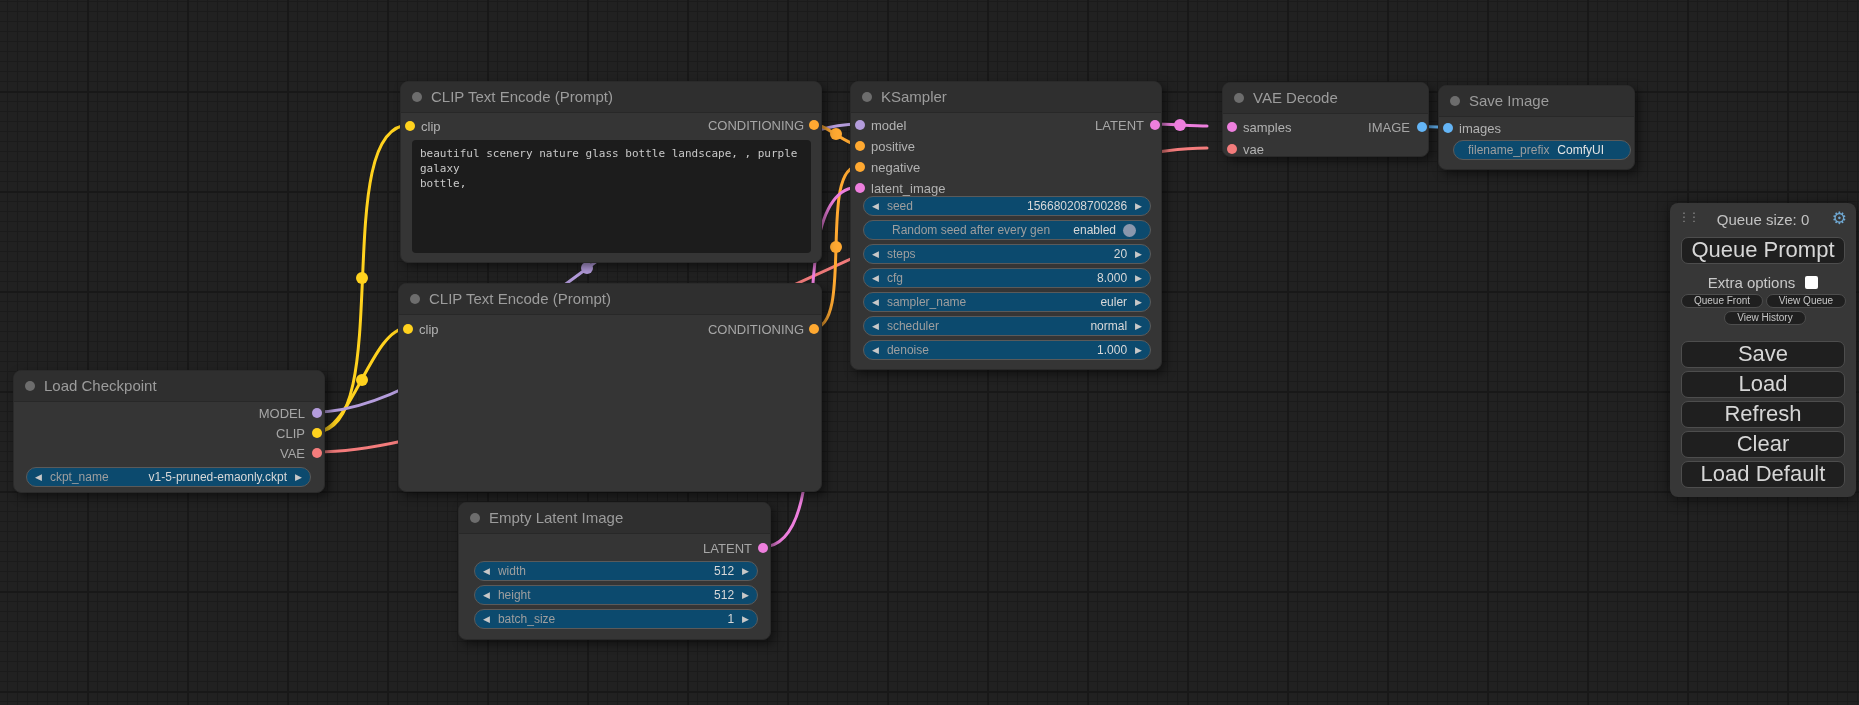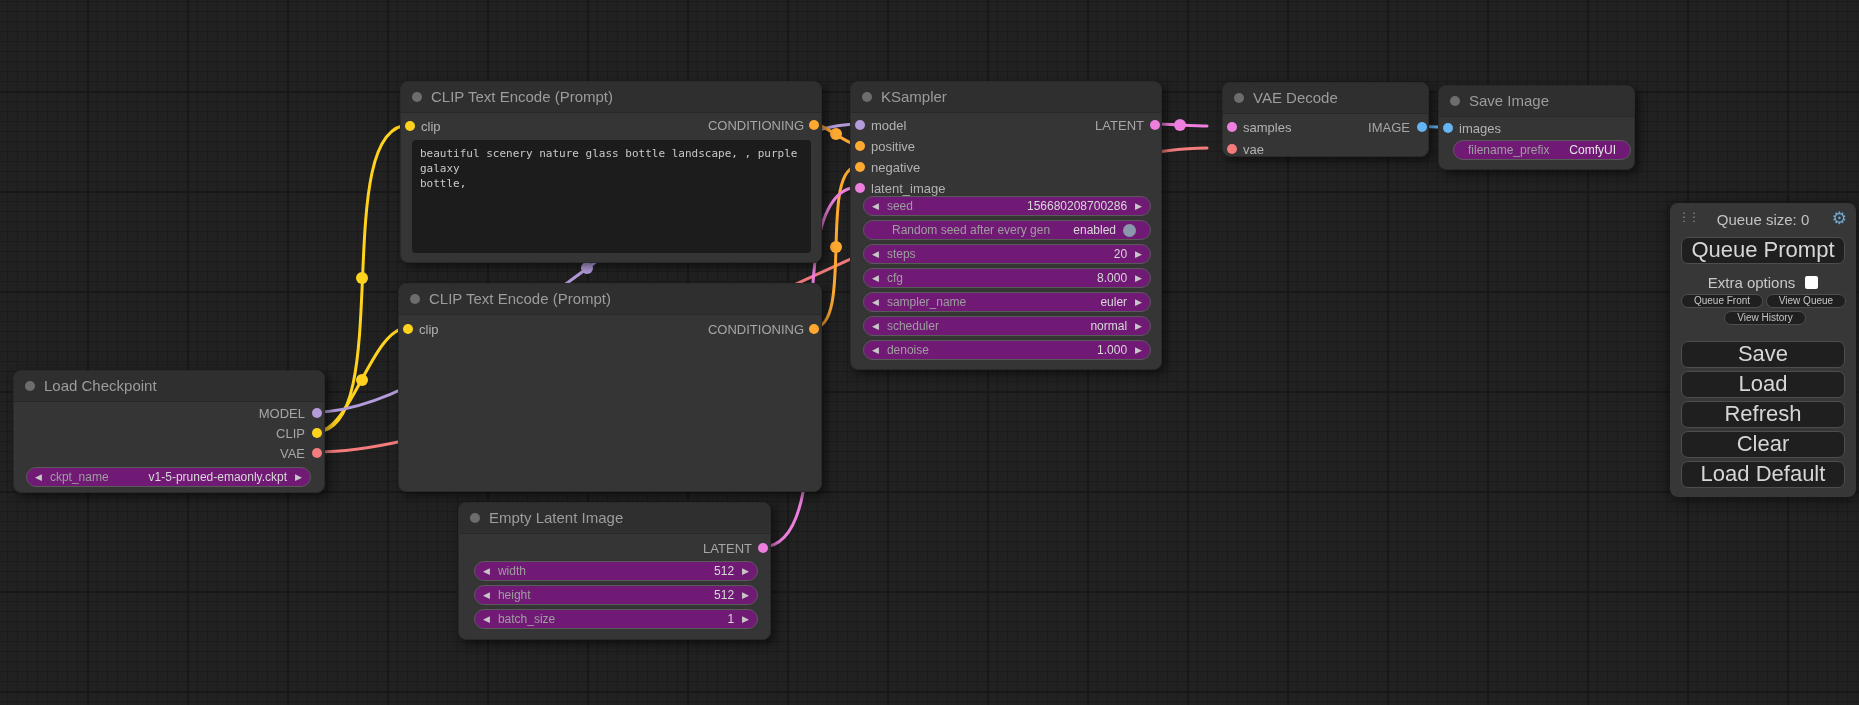--- a/index.html
+++ b/index.html
@@ -21,21 +21,21 @@
   .ntitle{position:relative;height:30px;background:#2f2f2f;border-bottom:1px solid #282828;
           border-radius:7px 7px 0 0;color:#9c9c9c;font-size:15px;line-height:30px;padding-left:30px;
           white-space:nowrap;overflow:hidden}
   .tdot{position:absolute;left:11px;top:10px;width:10px;height:10px;border-radius:50%;background:#6d6d6d}
   .pdot{position:absolute;width:10px;height:10px;border-radius:50%;z-index:3}
   .plabel{position:absolute;font-size:13px;color:#b2b2b2;line-height:15px;white-space:nowrap}
   .plabel.out{color:#a6a6a6}
   .ta{position:absolute;background:#1c1c1c;border-radius:4px;color:#c9c9c9;
       font-family:"DejaVu Sans Mono",monospace;font-size:11px;line-height:15px;
       padding:6px 8px;white-space:pre-wrap;overflow:hidden;box-sizing:border-box}
-  .widget{position:absolute;height:20px;background:#701a75;border:1px solid #5a5a5a;border-radius:10px;
+  .widget{position:absolute;height:20px;background:#0c4a6e;border:1px solid #5a5a5a;border-radius:10px;
           display:flex;align-items:center;font-size:12px;box-sizing:border-box;white-space:nowrap;overflow:hidden}
   .warr{font-size:9px;color:#c8c8c8;padding:0 8px;font-family:"DejaVu Sans",sans-serif;line-height:18px}
   .wlabel{color:#9e9e9e}
   .wvalue{margin-left:auto;color:#d8d8d8}
   .widget.noarr{padding:0 14px}
   .toggle{width:13px;height:13px;border-radius:50%;background:#8a97ad;margin-left:7px;flex:0 0 auto}
   
   #queue{position:absolute;left:1670px;top:203px;width:186px;height:294px;background:#373737;
          border-radius:8px;box-shadow:0 2px 14px rgba(0,0,0,.55);z-index:4}
   .qhead{position:relative;height:32px}
@@ -223,21 +223,21 @@
 
 <div class="node" style="left:1438px;top:85px;width:197px;height:85px">
   <div class="ntitle">
     <span class="tdot"></span>
     <span>Save Image</span>
   </div>
   <span class="pdot" style="left:4px;top:37px;background:#64B5F6"></span>
   <span class="plabel" style="left:20px;top:35px">images</span>
   <div class="widget noarr" style="left:14px;top:54px;width:178px">
     <span class="wlabel">filename_prefix</span>
-    <span class="wvalue" style="color:#e4e4e4">ComfyUI</span>
+    <span class="wvalue" style="margin-right:12px;color:#e4e4e4">ComfyUI</span>
   </div>
 </div>
 
 <div id="queue">
   <div class="qhead">
     <span class="qhandle">⋮⋮</span>
     <span class="qsize">Queue size: 0</span>
     <span class="qgear">⚙</span>
   </div>
   <div class="qbtn big" style="top:34px">Queue Prompt</div>

